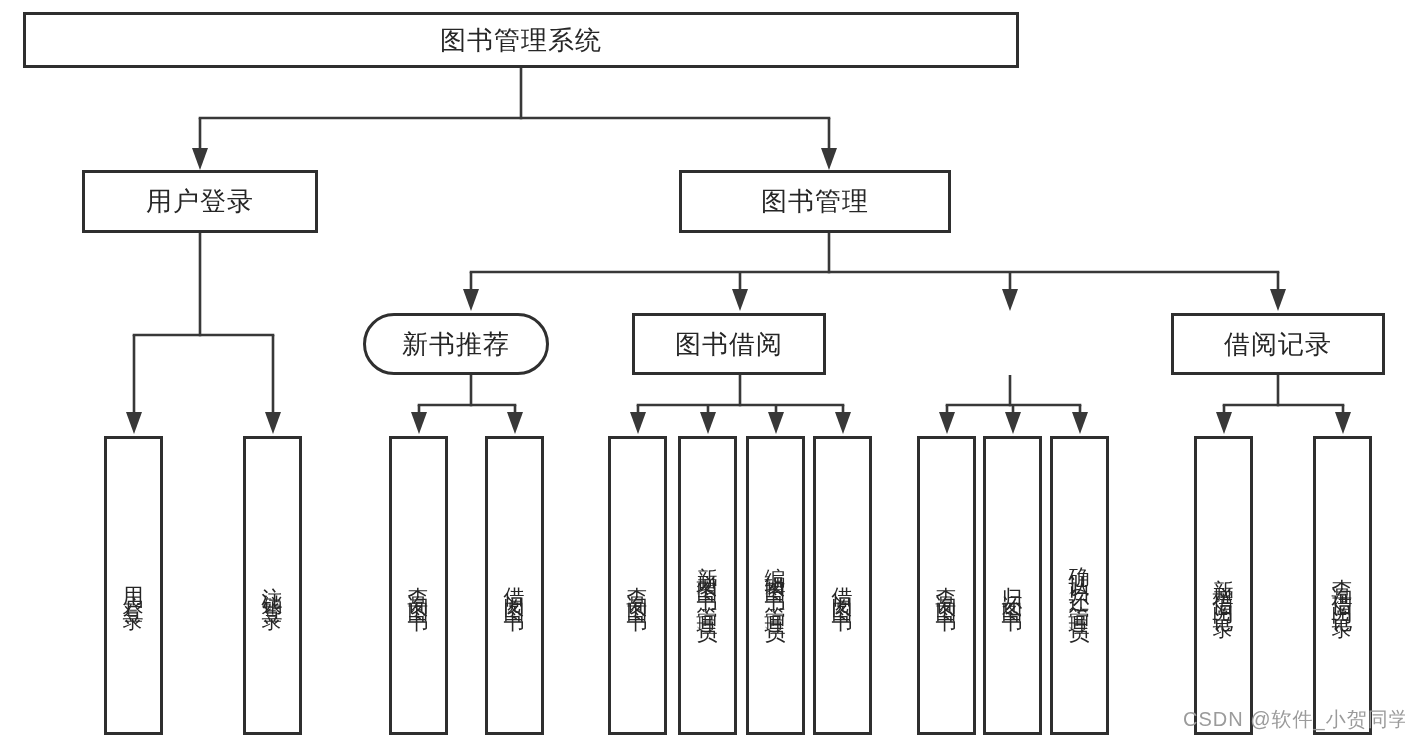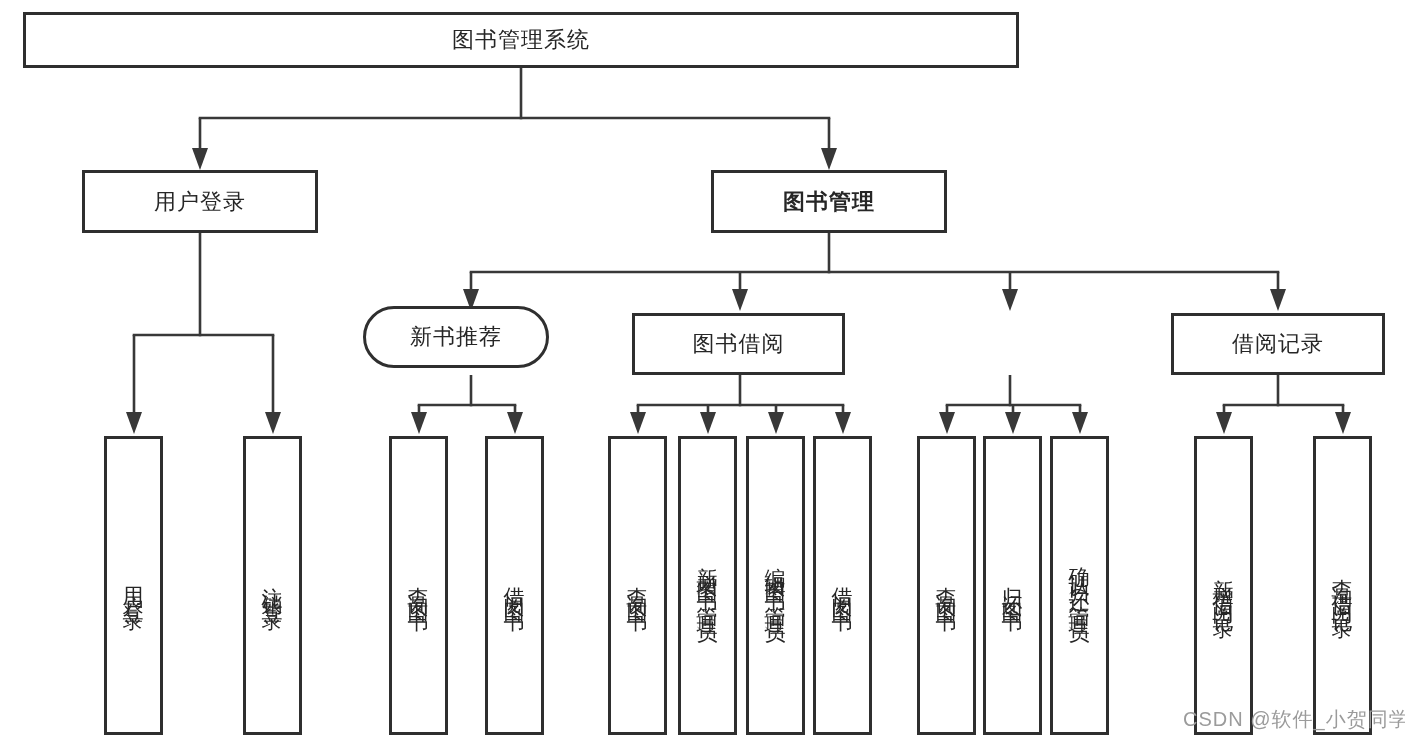--- a/index.html
+++ b/index.html
@@ -16,21 +16,21 @@
   .connectors{position:absolute;left:0;top:0;width:1405px;height:747px;}
   .connectors line{stroke:var(--line,#383838);stroke-width:2.6;}
   .connectors polygon{fill:var(--line,#383838);stroke:none;}
   .box{
     position:absolute; box-sizing:border-box;
     border:3px solid var(--box-border,#2f2f2f);
     background:#fff;
     display:flex; align-items:center; justify-content:center;
     text-align:center;
   }
-  .hbox{font-size:22px; letter-spacing:1px; font-weight:400;}
+  .hbox{font-size:26px; letter-spacing:1px; font-weight:400;}
   .vbox{top:436px; height:299px; width:59px;}
   .vbox .vtext{
     writing-mode:vertical-rl;
     font-size:21px; letter-spacing:8px; line-height:1.2;
     white-space:nowrap;
   }
   .watermark{
     position:absolute; left:1183px; top:706px;
     font-size:20px; color:var(--watermark,#9b9b9b);
     letter-spacing:1px; white-space:nowrap;
@@ -110,28 +110,28 @@
     </g>
   </svg>
 
   <div class="box hbox" style="left:23px;top:12px;width:996px;height:56px;">
     <span>图书管理系统</span>
   </div>
 
   <div class="box hbox" style="left:82px;top:170px;width:236px;height:63px;">
     <span>用户登录</span>
   </div>
-  <div class="box hbox" style="left:711px;top:170px;width:236px;height:63px;font-weight:bold;">
+  <div class="box hbox" style="left:679px;top:170px;width:272px;height:63px;">
     <span>图书管理</span>
   </div>
 
-  <div class="box hbox" style="left:363px;top:306px;width:186px;height:62px;border-radius:31px;">
+  <div class="box hbox" style="left:363px;top:313px;width:186px;height:62px;border-radius:31px;">
     <span>新书推荐</span>
   </div>
-  <div class="box hbox" style="left:632px;top:313px;width:213px;height:62px;">
+  <div class="box hbox" style="left:632px;top:313px;width:194px;height:62px;">
     <span>图书借阅</span>
   </div>
   <div class="box hbox" style="left:1171px;top:313px;width:214px;height:62px;">
     <span>借阅记录</span>
   </div>
 
   <div class="box vbox" style="left:104px;">
     <span class="vtext">用户登录</span>
   </div>
   <div class="box vbox" style="left:243px;">

